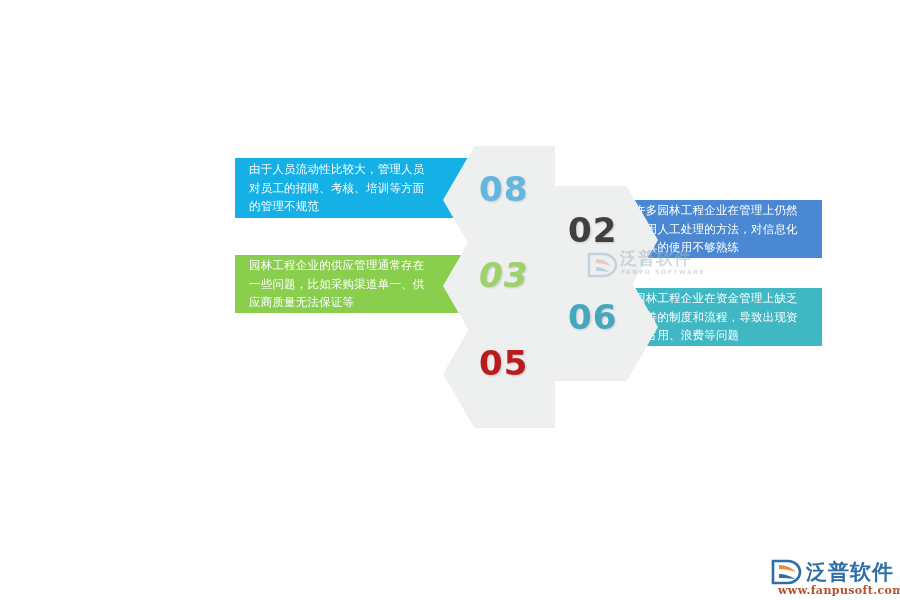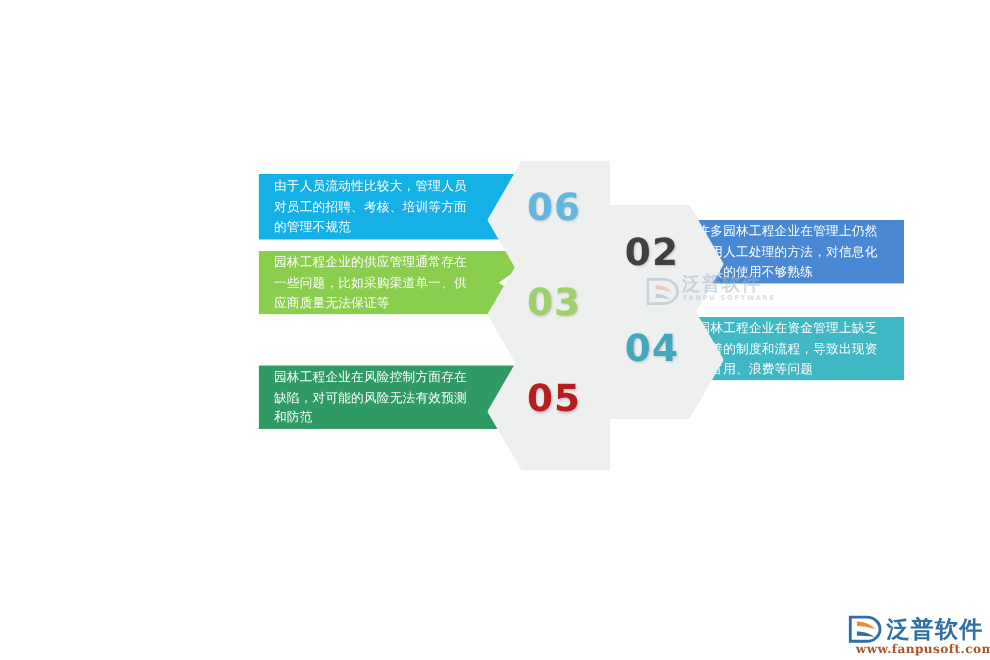--- a/index.html
+++ b/index.html
@@ -141,43 +141,40 @@
 </style>
 </head>
 <body>
 
 <div id="canvas">
 
   <div class="bar left" id="bar-1" style="left:235px; top:158px; width:260px; height:60px; background:#14b0e6;">
     <div class="txt">由于人员流动性比较大，管理人员对员工的招聘、考核、培训等方面的管理不规范</div>
   </div>
   <div class="hex" id="hex-1" style="left:443px; top:146px;"></div>
-  <div class="hexnum" id="num-1" style="left:479px; top:172px; color:#63b6de;">06</div>
+  <div class="hexnum" id="num-1" style="left:479px; top:172px; color:#63b6de;">08</div>
 
   <div class="bar right" id="bar-2" style="left:572px; top:200px; width:250px; height:58px; background:#4a88d4;">
     <div class="txt">许多园林工程企业在管理上仍然采用人工处理的方法，对信息化工具的使用不够熟练</div>
   </div>
   <div class="hex right-point" id="hex-2" style="left:546px; top:186px;"></div>
   <div class="hexnum" id="num-2" style="left:568px; top:213px; color:#404040;">02</div>
 
-  <div class="bar left" id="bar-3" style="left:235px; top:228px; width:260px; height:58px; background:#8ace4e;">
+  <div class="bar left" id="bar-3" style="left:235px; top:255px; width:260px; height:58px; background:#8ace4e;">
     <div class="txt">园林工程企业的供应管理通常存在一些问题，比如采购渠道单一、供应商质量无法保证等</div>
   </div>
   <div class="hex" id="hex-3" style="left:443px; top:232px;"></div>
-  <div class="hexnum" id="num-3" style="left:479px; top:258px; color:#9ed16a;">03</div>
+  <div class="hexnum" id="num-3" style="left:479px; top:258px; color:#9ed16a;font-style:italic;">03</div>
 
   <div class="bar right" id="bar-4" style="left:572px; top:288px; width:250px; height:58px; background:#3fb8c4;">
     <div class="txt">园林工程企业在资金管理上缺乏完善的制度和流程，导致出现资金占用、浪费等问题</div>
   </div>
   <div class="hex right-point" id="hex-4" style="left:546px; top:273px;"></div>
-  <div class="hexnum" id="num-4" style="left:568px; top:300px; color:#44a8bd;">04</div>
+  <div class="hexnum" id="num-4" style="left:568px; top:300px; color:#44a8bd;">06</div>
 
-  <div class="bar left" id="bar-5" style="left:235px; top:332px; width:260px; height:58px; background:#2f9a63;">
-    <div class="txt">园林工程企业在风险控制方面存在缺陷，对可能的风险无法有效预测和防范</div>
-  </div>
   <div class="hex" id="hex-5" style="left:443px; top:320px;"></div>
   <div class="hexnum" id="num-5" style="left:479px; top:346px; color:#b91c1c;">05</div>
 
   <div id="watermark">
     <svg width="32" height="30" viewBox="0 0 32 30" style="position:absolute;left:0;top:2px;">
       <path d="M3 4 L3 26 L17 26 A13 11 0 0 0 17 4 Z" fill="none" stroke="#9fb6c8" stroke-width="2.4"></path>
       <path d="M10 9 C17 9 22 12 25 16 C19 14 14 13 10 13 Z" fill="#e8a98c"></path>
       <path d="M10 17 C15 17 20 19 23 22 C18 21 13 21 10 21 Z" fill="#8fb4cd"></path>
     </svg>
     <div class="wm-text">泛普软件</div>

